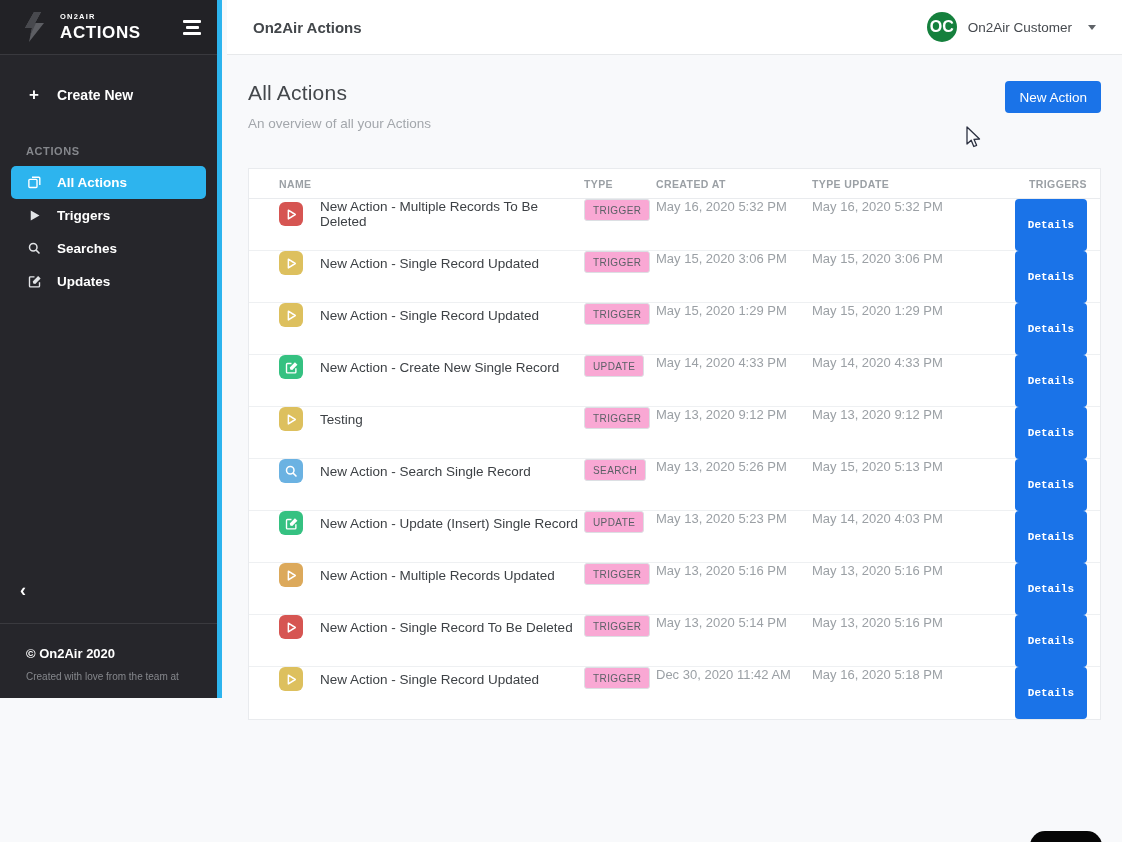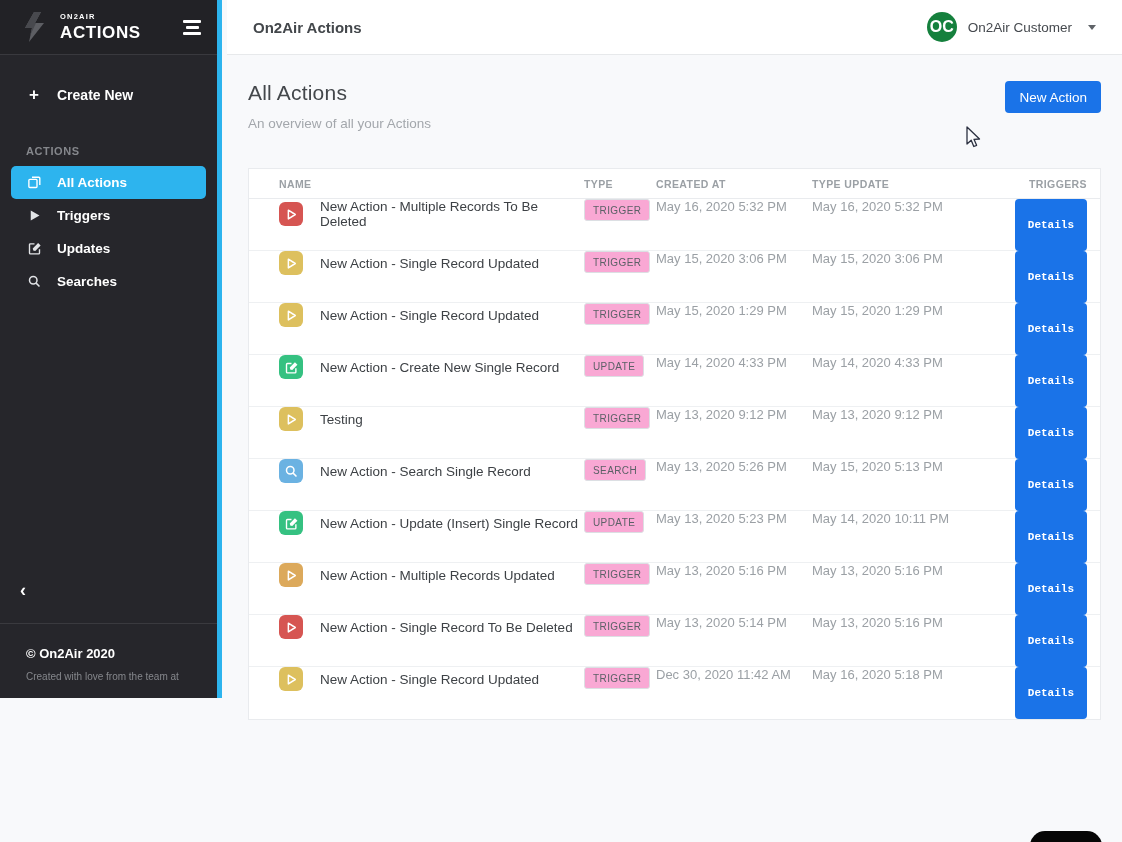--- a/index.html
+++ b/index.html
@@ -160,34 +160,34 @@
     <span class="nav-icon">
           <svg viewBox="0 0 24 24">
             <path d="M6 4 L20 12 L6 20 Z" fill="#e2e4e7"></path>
           </svg>
         </span>
     <span class="nav-label">Triggers</span>
   </div>
       <div class="nav-item">
     <span class="nav-icon">
           <svg viewBox="0 0 24 24">
+            <circle cx="10" cy="10" r="6" fill="none" stroke="#e2e4e7" stroke-width="2.4"></circle>
+            <line x1="14.6" y1="14.6" x2="20" y2="20" stroke="#e2e4e7" stroke-width="2.4"></line>
+          </svg>
+        </span>
+    <span class="nav-label">Searches</span>
+  </div>
+      <div class="nav-item">
+    <span class="nav-icon">
+          <svg viewBox="0 0 24 24">
             <path d="M20 13 v6 a1.5 1.5 0 0 1 -1.5 1.5 h-13 A1.5 1.5 0 0 1 4 19 v-13 A1.5 1.5 0 0 1 5.5 4.5 H12" fill="none" stroke="#e2e4e7" stroke-width="2.2"></path>
             <path d="M10 15 l-0.8 -3.2 L17.8 3.2 l4 4 L13.2 15.8 Z" fill="#e2e4e7"></path>
           </svg>
         </span>
     <span class="nav-label">Updates</span>
-  </div>
-      <div class="nav-item">
-    <span class="nav-icon">
-          <svg viewBox="0 0 24 24">
-            <circle cx="10" cy="10" r="6" fill="none" stroke="#e2e4e7" stroke-width="2.4"></circle>
-            <line x1="14.6" y1="14.6" x2="20" y2="20" stroke="#e2e4e7" stroke-width="2.4"></line>
-          </svg>
-        </span>
-    <span class="nav-label">Searches</span>
   </div>
     </div>
 
   <div class="side-bottom">
     <div class="collapse-btn">
       <span>‹</span>
     </div>
     <div class="side-divider"></div>
     <div class="copyright">© On2Air 2020</div>
     <div class="tagline">Created with love from the team at</div>
@@ -324,21 +324,21 @@
       <span class="row-icon" style="background: rgb(53, 193, 129);">
               <svg viewBox="0 0 24 24">
                 <path d="M19 13 v6 a1.5 1.5 0 0 1 -1.5 1.5 h-12 A1.5 1.5 0 0 1 4 19 v-12 A1.5 1.5 0 0 1 5.5 5.5 H12" fill="none" stroke="#fff" stroke-width="2.2"></path>
                 <path d="M10 15 l-0.8 -3.2 L17.5 3.5 l4 4 L13.2 15.8 Z" fill="#fff"></path>
               </svg>
             </span>
       <span class="row-name">New Action - Update (Insert) Single Record</span>
     </div>
     <div class="col-type"><span class="badge">UPDATE</span></div>
     <div class="col-created date-text created">May 13, 2020 5:23 PM</div>
-    <div class="col-updated date-text updated">May 14, 2020 10:11 PM</div>
+    <div class="col-updated date-text updated">May 14, 2020 4:03 PM</div>
     <div class="col-action">
             <button class="details-btn">Details</button>
           </div>
   </div>
         <div class="trow">
     <div class="col-name">
       <span class="row-icon" style="background: rgb(220, 169, 91);">
               <svg viewBox="0 0 24 24">
                 <path d="M7 5 L18 12 L7 19 Z" fill="none" stroke="#fff" stroke-width="2.4" stroke-linejoin="round"></path>
               </svg>

